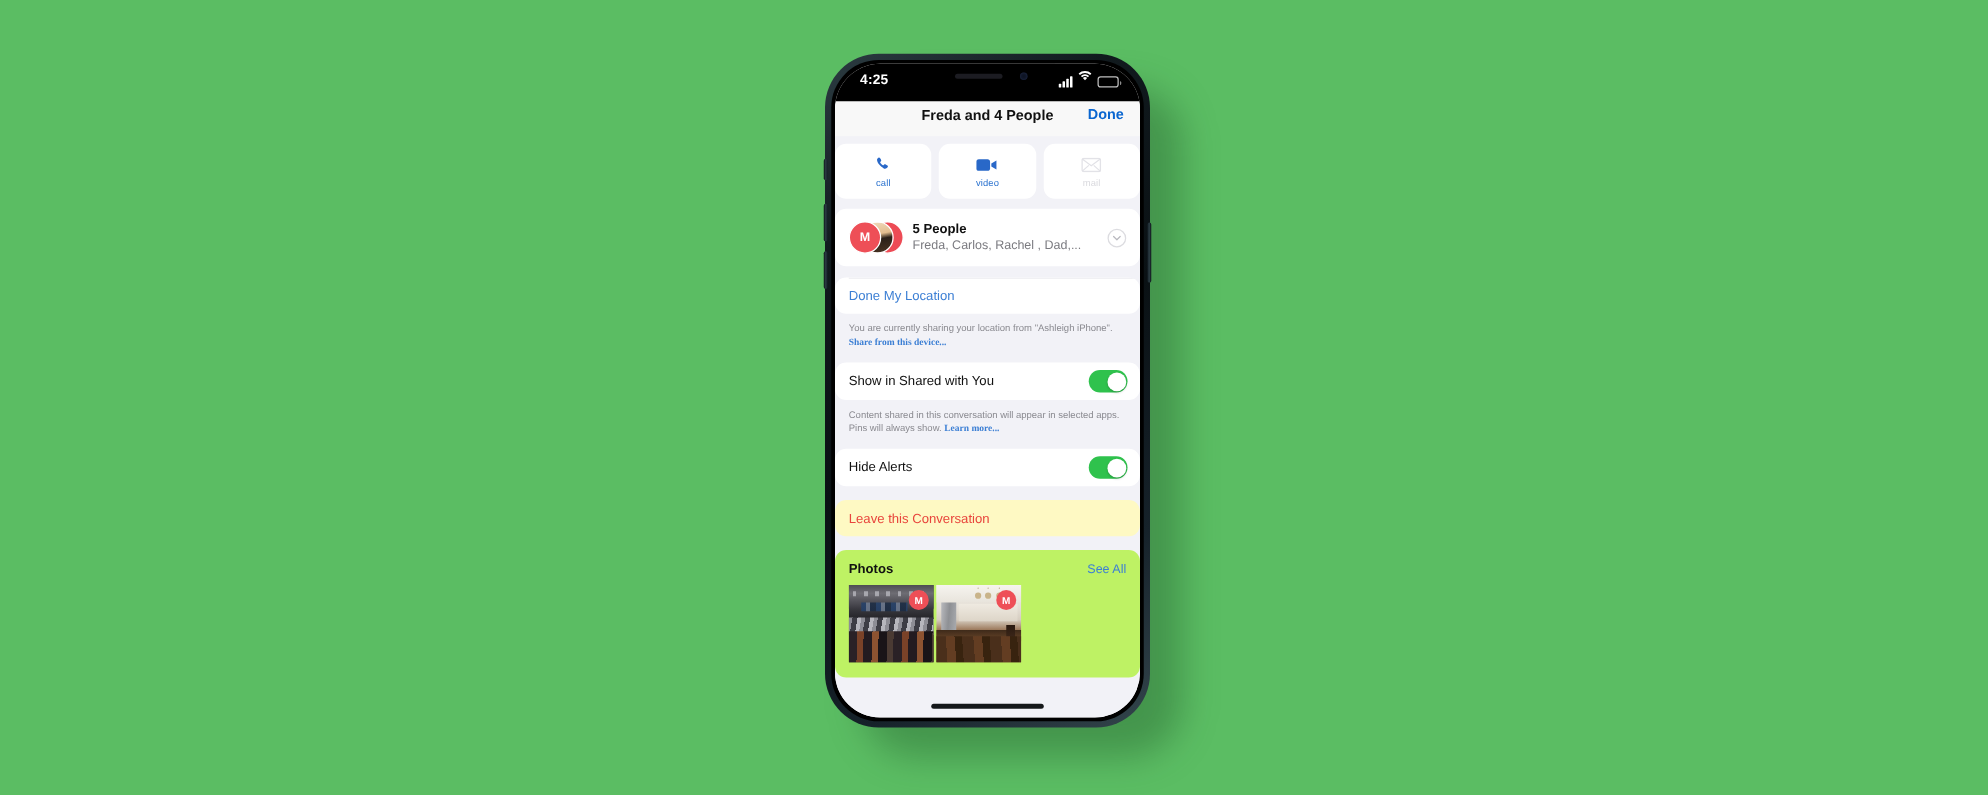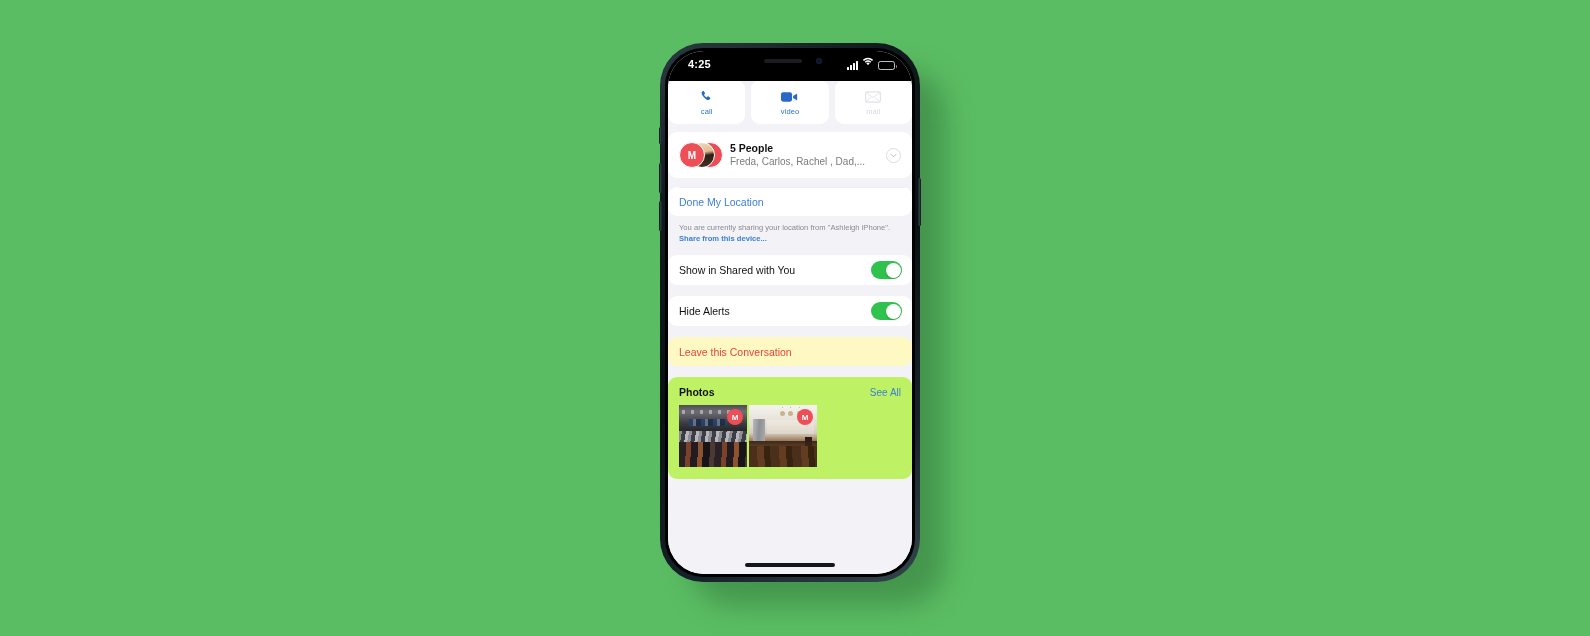--- a/index.html
+++ b/index.html
@@ -281,21 +281,21 @@
     cursor: pointer;
   }
   .row-divider { height: 1px; background: #ececf0; margin-left: 11px; }
 
   .footnote {
     padding: 6px 11px 0 11px;
     font-size: 7.6px;
     line-height: 11px;
     color: #8a8a90;
   }
-  .footnote a { color: #3c7fd4; font-weight: bold; text-decoration: none; cursor: pointer; }
+  .footnote a { color: #3c7fd4; font-weight: bold; text-decoration: none; cursor: pointer; font-family: Liberation Serif, serif; }
 
   
   .toggle-card {
     margin-top: 11px;
     background: #fff;
     border-radius: 9px;
     height: 30px;
     display: flex;
     align-items: center;
     justify-content: space-between;
@@ -481,20 +481,24 @@
         </div>
       </div>
 
       <div id="notch">
         <div id="notch-speaker"></div>
         <div id="notch-camera"></div>
       </div>
 
       <div id="sheet">
 
+        <div id="sheet-header">
+          <div id="sheet-title">Freda and 4 People</div>
+          <div id="done-button">Done</div>
+        </div>
 
         <div id="sheet-body">
 
           <div id="action-row">
 
             <div class="action-card">
               <span class="action-icon">
                 <svg width="13" height="13" viewBox="0 0 16 16">
                     <path d="M3.2 1.6c.5-.5 1.3-.4 1.7.2l1.1 1.7c.3.5.2 1.1-.2 1.5l-.6.6c-.2.2-.2.4-.1.6.5 1.1 1.6 2.2 2.7 2.7.2.1.4 0 .6-.1l.6-.6c.4-.4 1-.5 1.5-.2l1.7 1.1c.6.4.7 1.2.2 1.7l-.8.8c-.7.7-1.7.9-2.6.6C6.9 11 5 9.6 3.7 7.7 2.6 6.2 2 4.7 2 3.4c0-.5.2-1 .5-1.3l.7-.5Z" fill="#2968C8"></path>
                   </svg>
@@ -550,20 +554,23 @@
             <span>You are currently sharing your location from "Ashleigh iPhone". </span><a>Share from this device...</a>
           </div>
 
           <div class="toggle-card">
             <span class="toggle-label">Show in Shared with You</span>
             <span class="switch">
                 <span class="knob"></span>
               </span>
           </div>
 
+          <div class="footnote">
+            <span>Content shared in this conversation will appear in selected apps. Pins will always show. </span><a>Learn more...</a>
+          </div>
 
           <div class="toggle-card">
             <span class="toggle-label">Hide Alerts</span>
             <span class="switch">
                 <span class="knob"></span>
               </span>
           </div>
 
           <div id="leave-card">
             <span id="leave-label">Leave this Conversation</span>

